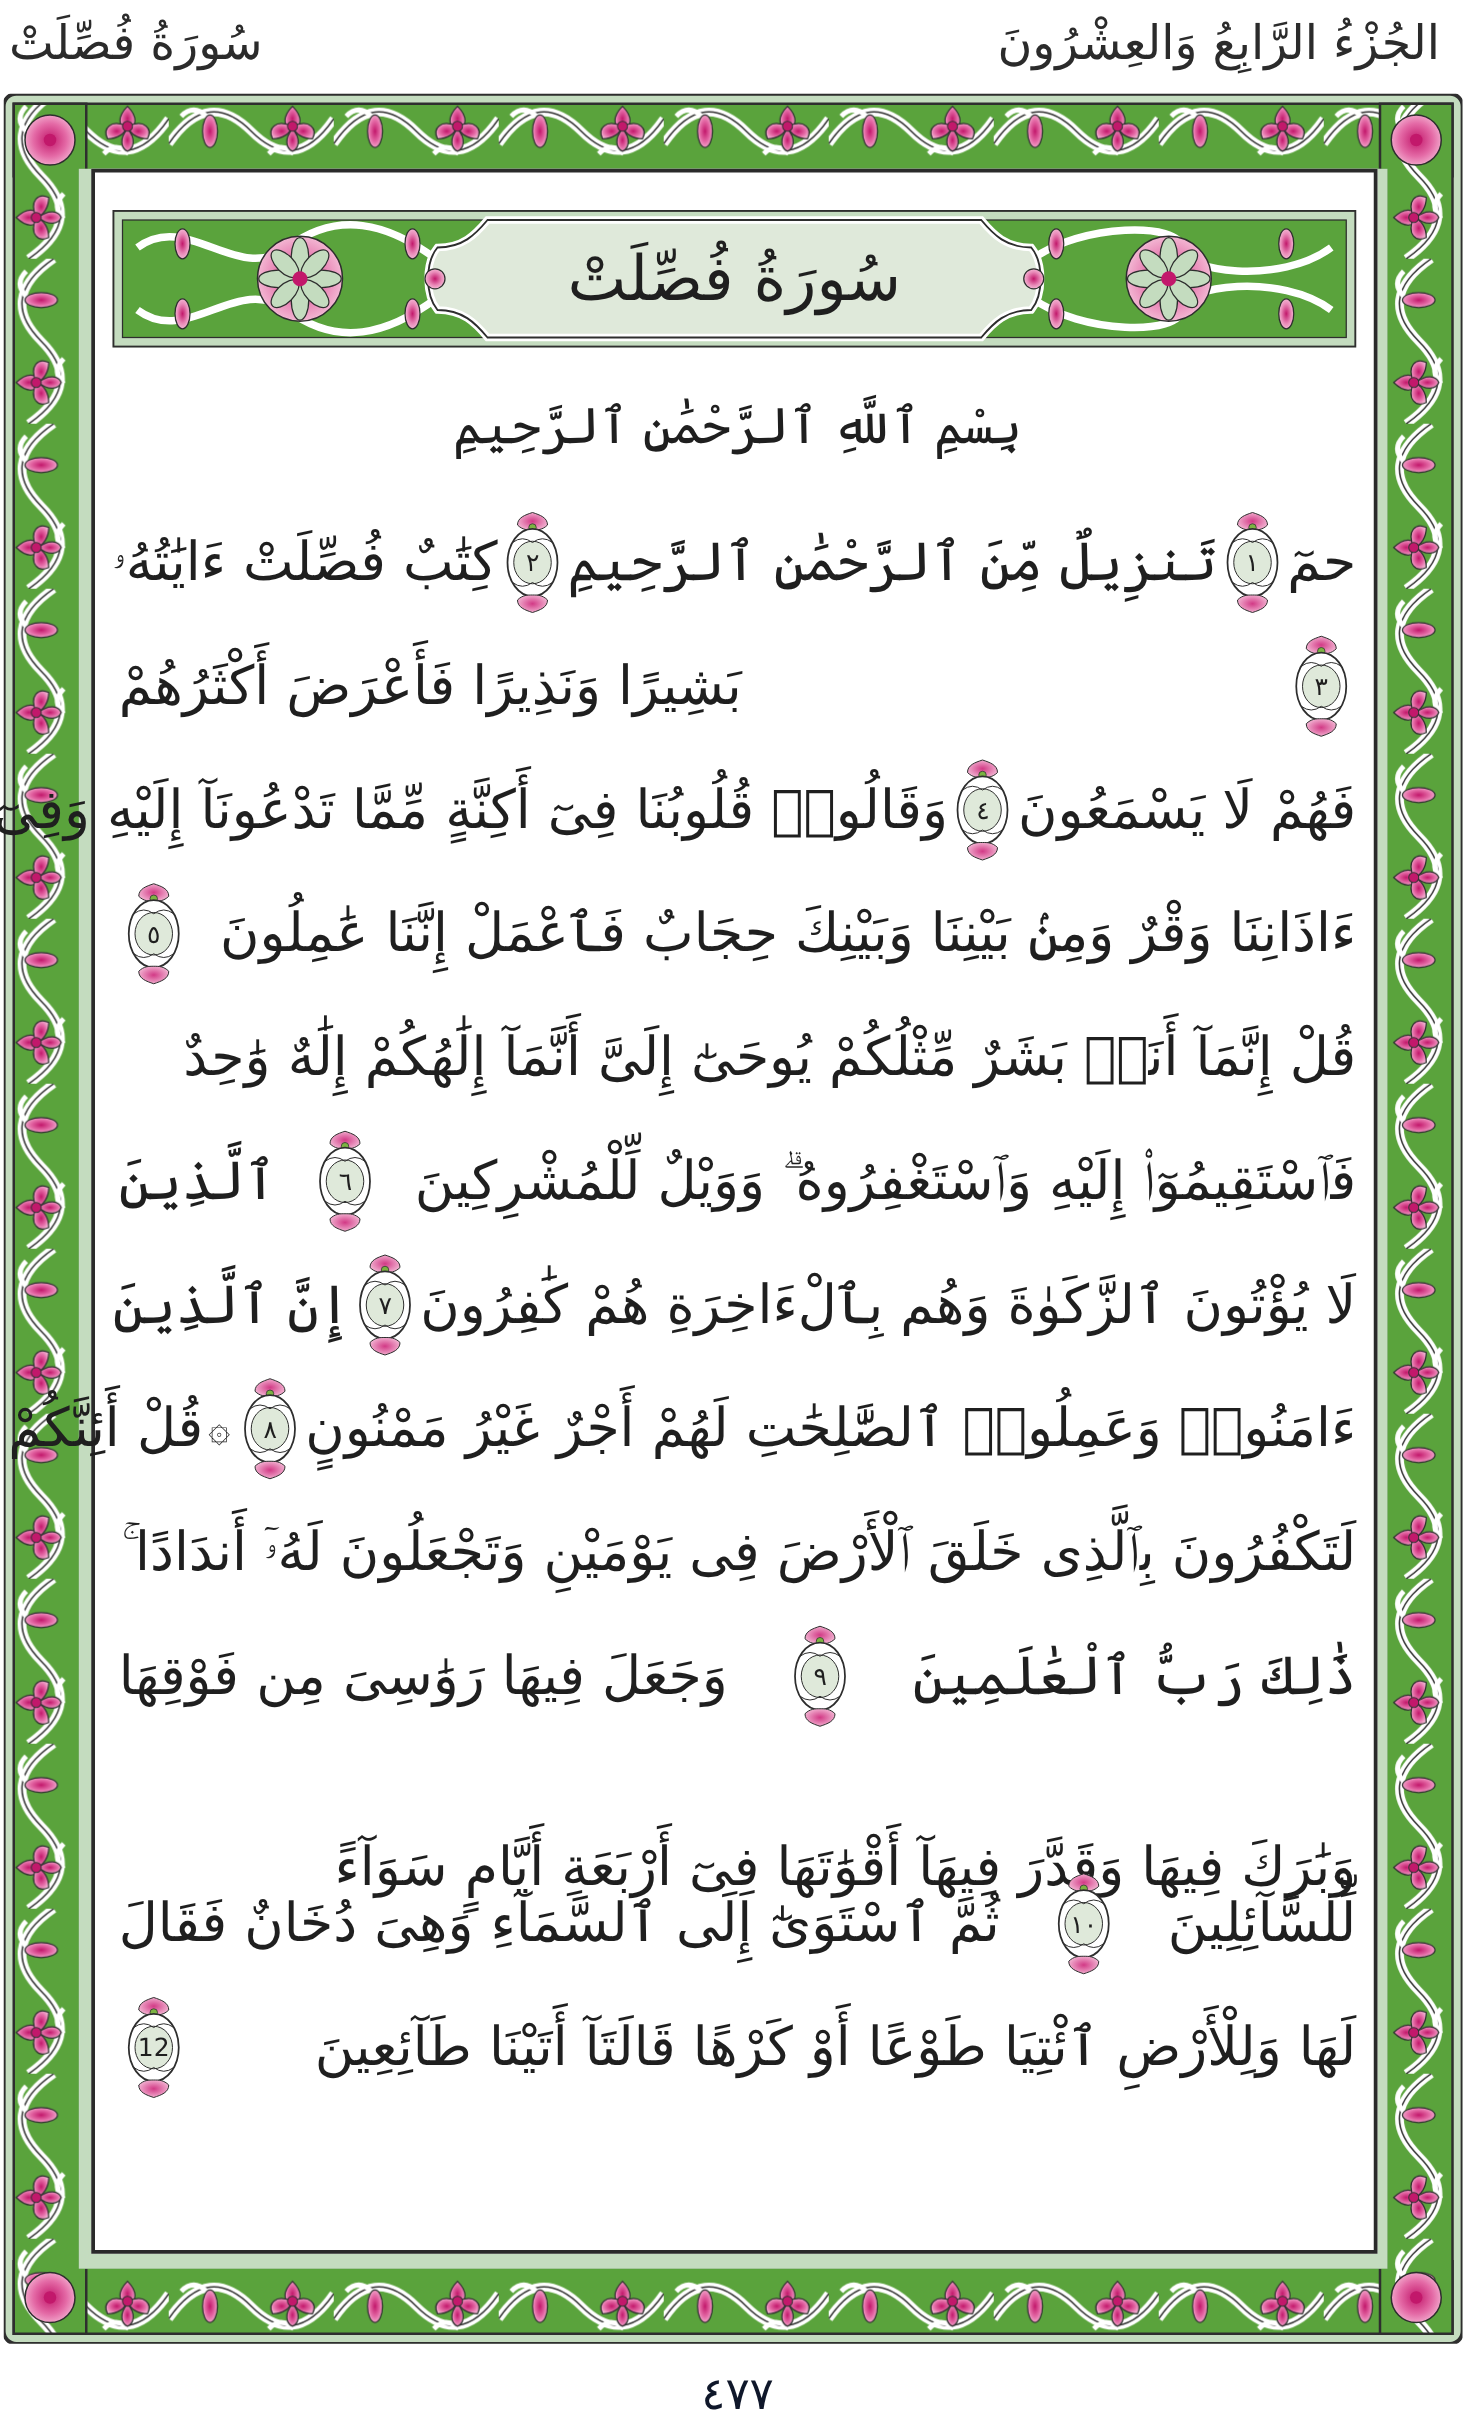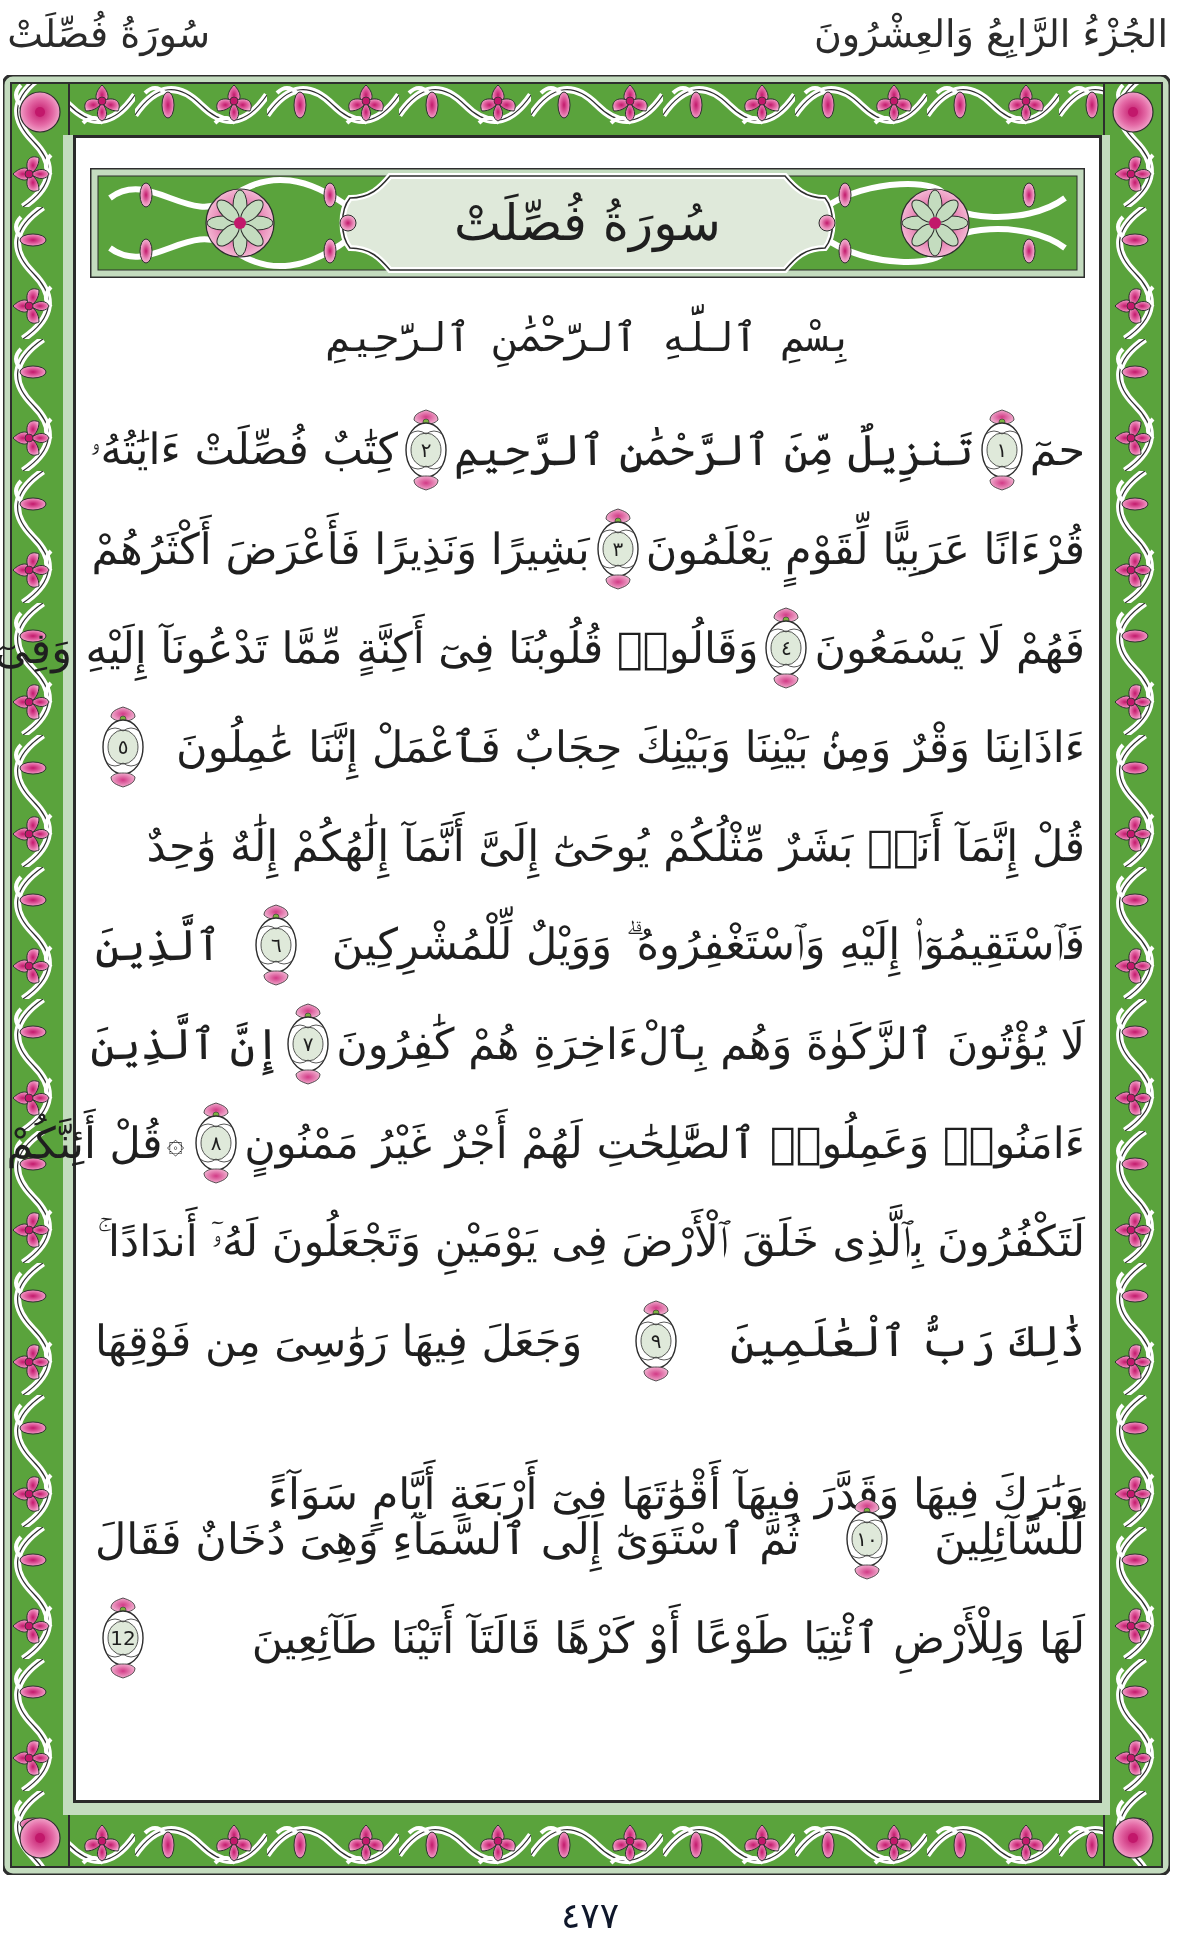--- a/index.html
+++ b/index.html
@@ -2,39 +2,39 @@
 <html><head>
 <meta charset="utf-8">
 <style>
   html, body { margin: 0; padding: 0; background: #ffffff; }
   body { width: 1180px; height: 1939px; position: relative; overflow: hidden;
          font-family: "DejaVu Sans", sans-serif; color: #231f20; }
 
   .hdr { position: absolute; top: 6px; height: 56px; font-family: "DejaVu Serif", serif;
          font-size: 38px; line-height: 56px; direction: rtl; white-space: nowrap; color: #2b2b2b; }
   .hdr-left { left: 20px; width: 190px; text-align: center; }
-  .hdr-right { right: 12px; width: 320px; text-align: center; }
+  .hdr-right { right: 28px; width: 320px; text-align: center; }
 
   
   .border-outer { position: absolute; left: 3px; top: 75px; width: 1167px; height: 1800px; }
   .border-outer svg { position: absolute; left: 0; top: 0; }
 
   
   .inner-frame { position: absolute; left: 73px; top: 135px; width: 1023px; height: 1662px;
                  border: 3px solid #2a2a2a; background: #ffffff; }
 
   
   .cartouche { position: absolute; left: 90px; top: 168px; width: 995px; height: 110px; }
   .cartouche svg { position: absolute; left: 0; top: 0; }
   .cartouche-title { position: absolute; left: 300px; width: 395px; top: 12px; height: 86px;
                      text-align: center; line-height: 86px; font-family: "DejaVu Serif", serif;
                      font-size: 50px; direction: rtl; color: #1f1f1f; white-space: nowrap; }
 
   .basmala { position: absolute; left: 280px; width: 620px; top: 306px; height: 70px;
-             text-align: center; line-height: 70px; font-family: Liberation Mono, monospace;
+             text-align: center; line-height: 70px; font-family: Liberation Sans, sans-serif;
              font-size: 40px; direction: rtl; white-space: nowrap; color: #1f1f1f; }
 
   .verses { position: absolute; left: 95px; width: 990px; top: 400px; }
   .vline { position: absolute; left: 0; width: 990px; height: 99px; direction: rtl;
            display: flex; align-items: center; justify-content: space-between;
            font-family: "DejaVu Serif", serif; font-size: 43px; white-space: nowrap;
            color: #1f1f1f; }
   .seg { display: inline-block; }
 
   .ayah-marker { display: inline-block; position: relative; width: 44px; height: 84px; margin: 0 6px;
@@ -225,21 +225,20 @@
       <ellipse cx="22" cy="42" rx="15" ry="17" fill="#dfe9da" stroke="#2e2e2e" stroke-width="0.8"></ellipse>
       <path d="M6 26 q 8 -6 16 0 q 8 -6 16 0" stroke="#2e2e2e" stroke-width="0.8" fill="none"></path>
       <path d="M6 58 q 8 6 16 0 q 8 6 16 0" stroke="#2e2e2e" stroke-width="0.8" fill="none"></path>
       <path d="M22 82 C 28 80, 34 78, 34 72 C 30 68, 26 68, 22 68 C 18 68, 14 68, 10 72 C 10 78, 16 80, 22 82 Z" fill="url(#pinkM)" stroke="#2e2e2e" stroke-width="0.8"></path>
     </svg>
     <span class="ayah-num">٢</span>
   </span>
       <span class="seg">كِتَٰبٌ فُصِّلَتْ ءَايَٰتُهُۥ</span>
     </div>
     <div class="vline" style="top: 99px;">
-      <span class="seg">قُرْءَانًا عَرَبِيًّا لِّقَوْمٍ يَعْلَمُونَ</span>
       <span class="ayah-marker">
     <svg width="44" height="84" viewBox="0 0 44 84" xmlns="http://www.w3.org/2000/svg">
       <defs>
         <radialGradient id="pinkM" cx="50%" cy="50%" r="60%">
           <stop offset="0%" stop-color="#d23a86"></stop>
           <stop offset="100%" stop-color="#f6c2db"></stop>
         </radialGradient>
       </defs>
       <path d="M22 2 C 28 4, 34 6, 34 12 C 30 16, 26 16, 22 16 C 18 16, 14 16, 10 12 C 10 6, 16 4, 22 2 Z" fill="url(#pinkM)" stroke="#2e2e2e" stroke-width="0.8"></path>
       <circle cx="22" cy="14" r="3" fill="#7cb342" stroke="#2e2e2e" stroke-width="0.6"></circle>

